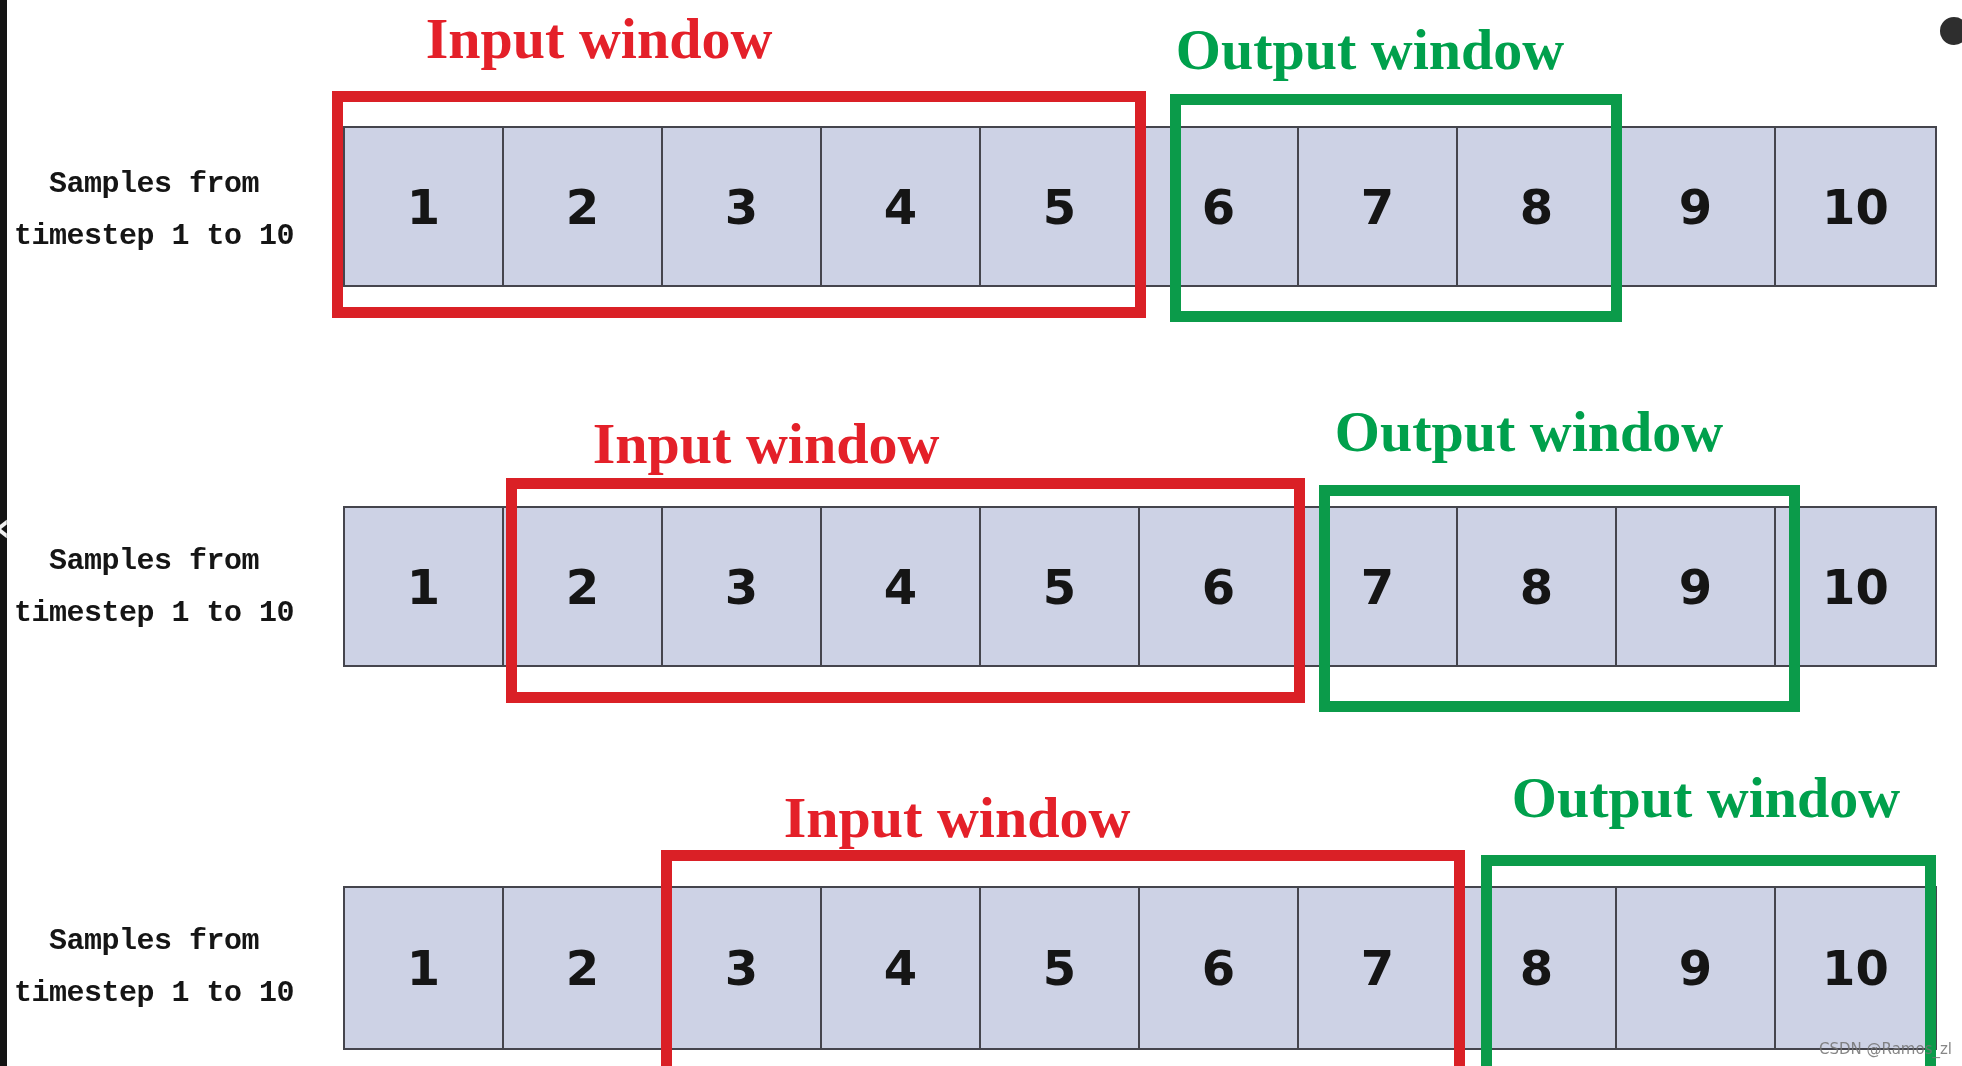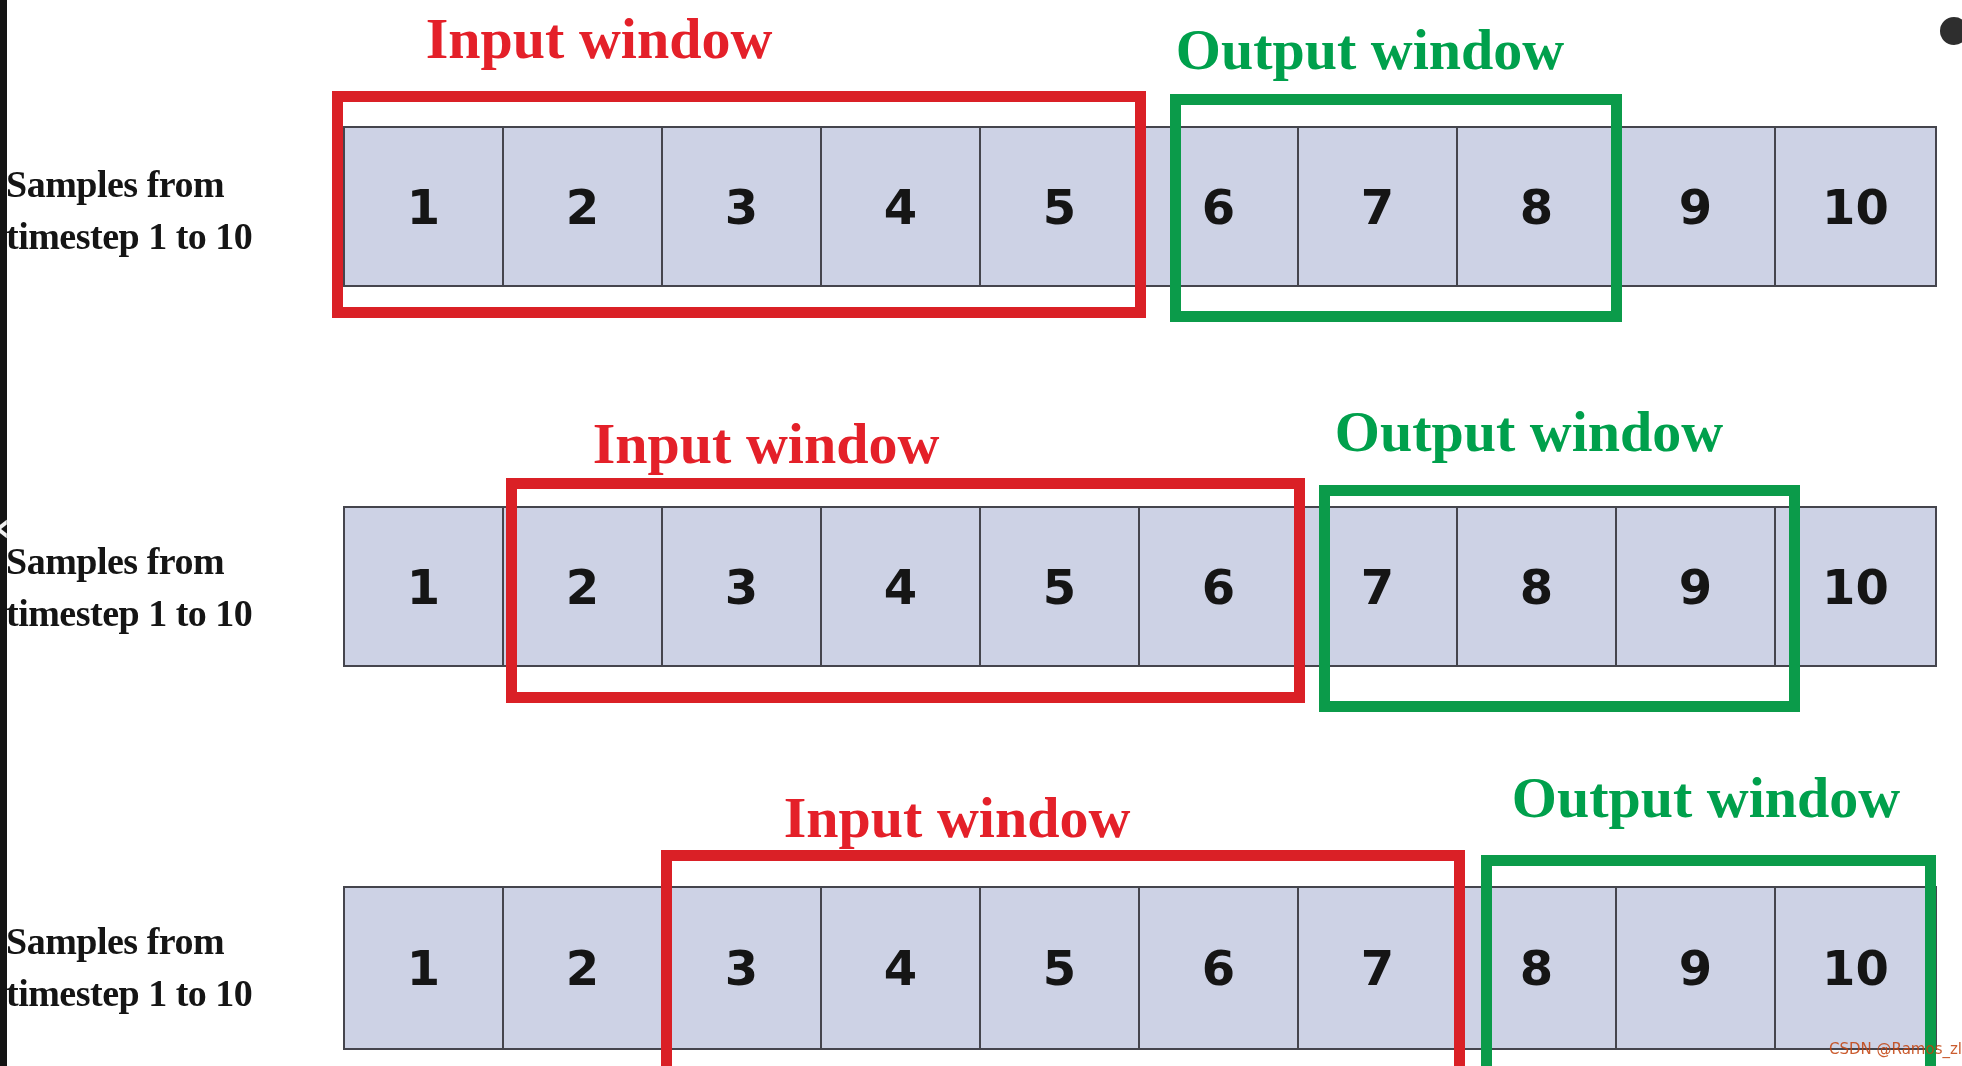--- a/index.html
+++ b/index.html
@@ -1,37 +1,37 @@
 <!DOCTYPE html>
 <html><head>
 <meta charset="utf-8">
 <style>
   html,body{margin:0;padding:0;background:#ffffff;}
   #stage{position:relative;width:1962px;height:1066px;background:#ffffff;overflow:hidden;
          font-family:"Liberation Serif","DejaVu Serif",serif;}
   .abs{position:absolute;}
-  .side-label{width:296px;font-weight:bold;font-size:38px;line-height:52px;
-              letter-spacing:-0.5px;white-space:nowrap;}
+  .side-label{width:296px;text-align:center;font-weight:bold;font-size:30px;line-height:52px;
+              letter-spacing:-0.5px;white-space:nowrap;font-family:Liberation Mono, monospace;}
   .win-label{font-weight:bold;font-size:58px;white-space:nowrap;transform:translate(-50%,-50%);}
   .strip{display:flex;box-sizing:border-box;border:2px solid #45454d;}
   .cell{box-sizing:border-box;display:flex;align-items:center;justify-content:center;
         font-family:"DejaVu Sans","Liberation Sans",sans-serif;font-weight:bold;font-size:48px;}
   .winbox{box-sizing:border-box;background:transparent;}
   .watermark{font-family:"DejaVu Sans","Liberation Sans",sans-serif;font-size:15px;opacity:0.85;
              white-space:nowrap;z-index:40;}
   .chevron{font-family:"DejaVu Sans",sans-serif;font-size:40px;font-weight:bold;line-height:30px;z-index:30;}
 </style>
 </head>
 <body>
 
 <div id="stage">
   <div class="abs" id="page-left-border" style="left: 0px; top: 0px; width: 7px; height: 1066px; background: rgb(20, 20, 20);"></div>
   <span class="abs chevron" id="left-chevron" style="left: -6px; top: 512px; color: rgb(242, 242, 242);">‹</span>
   <div class="abs" id="corner-dot" style="left: 1940px; top: 17px; width: 28px; height: 28px; border-radius: 50%; background: rgb(46, 46, 46);"></div>
-  <div class="abs watermark" id="watermark" style="right: 0; top: 1040px; color: #c2410c;">CSDN @Ramos_zl</div>
+  <div class="abs watermark" id="watermark" style="right: 10px; top: 1040px; color: #737373;">CSDN @Ramos_zl</div>
   <div id="rows-root">
       <div class="abs" style="left: 0px; top: 0px;">
         <div class="abs side-label" style="left: 6px; top: 158px; color: rgb(21, 21, 21);">
           <div>Samples from</div>
           <div>timestep 1 to 10</div>
         </div>
         <div class="abs strip" style="left: 343px; top: 126px; width: 1594px; height: 161px; border-color: rgb(69, 69, 77); z-index: 1;">
           <div class="cell" style="width: 159px; background: rgb(205, 210, 229); color: rgb(21, 21, 21); border-right: 2px solid rgb(69, 69, 77);">
             <span>1</span>
           </div>

